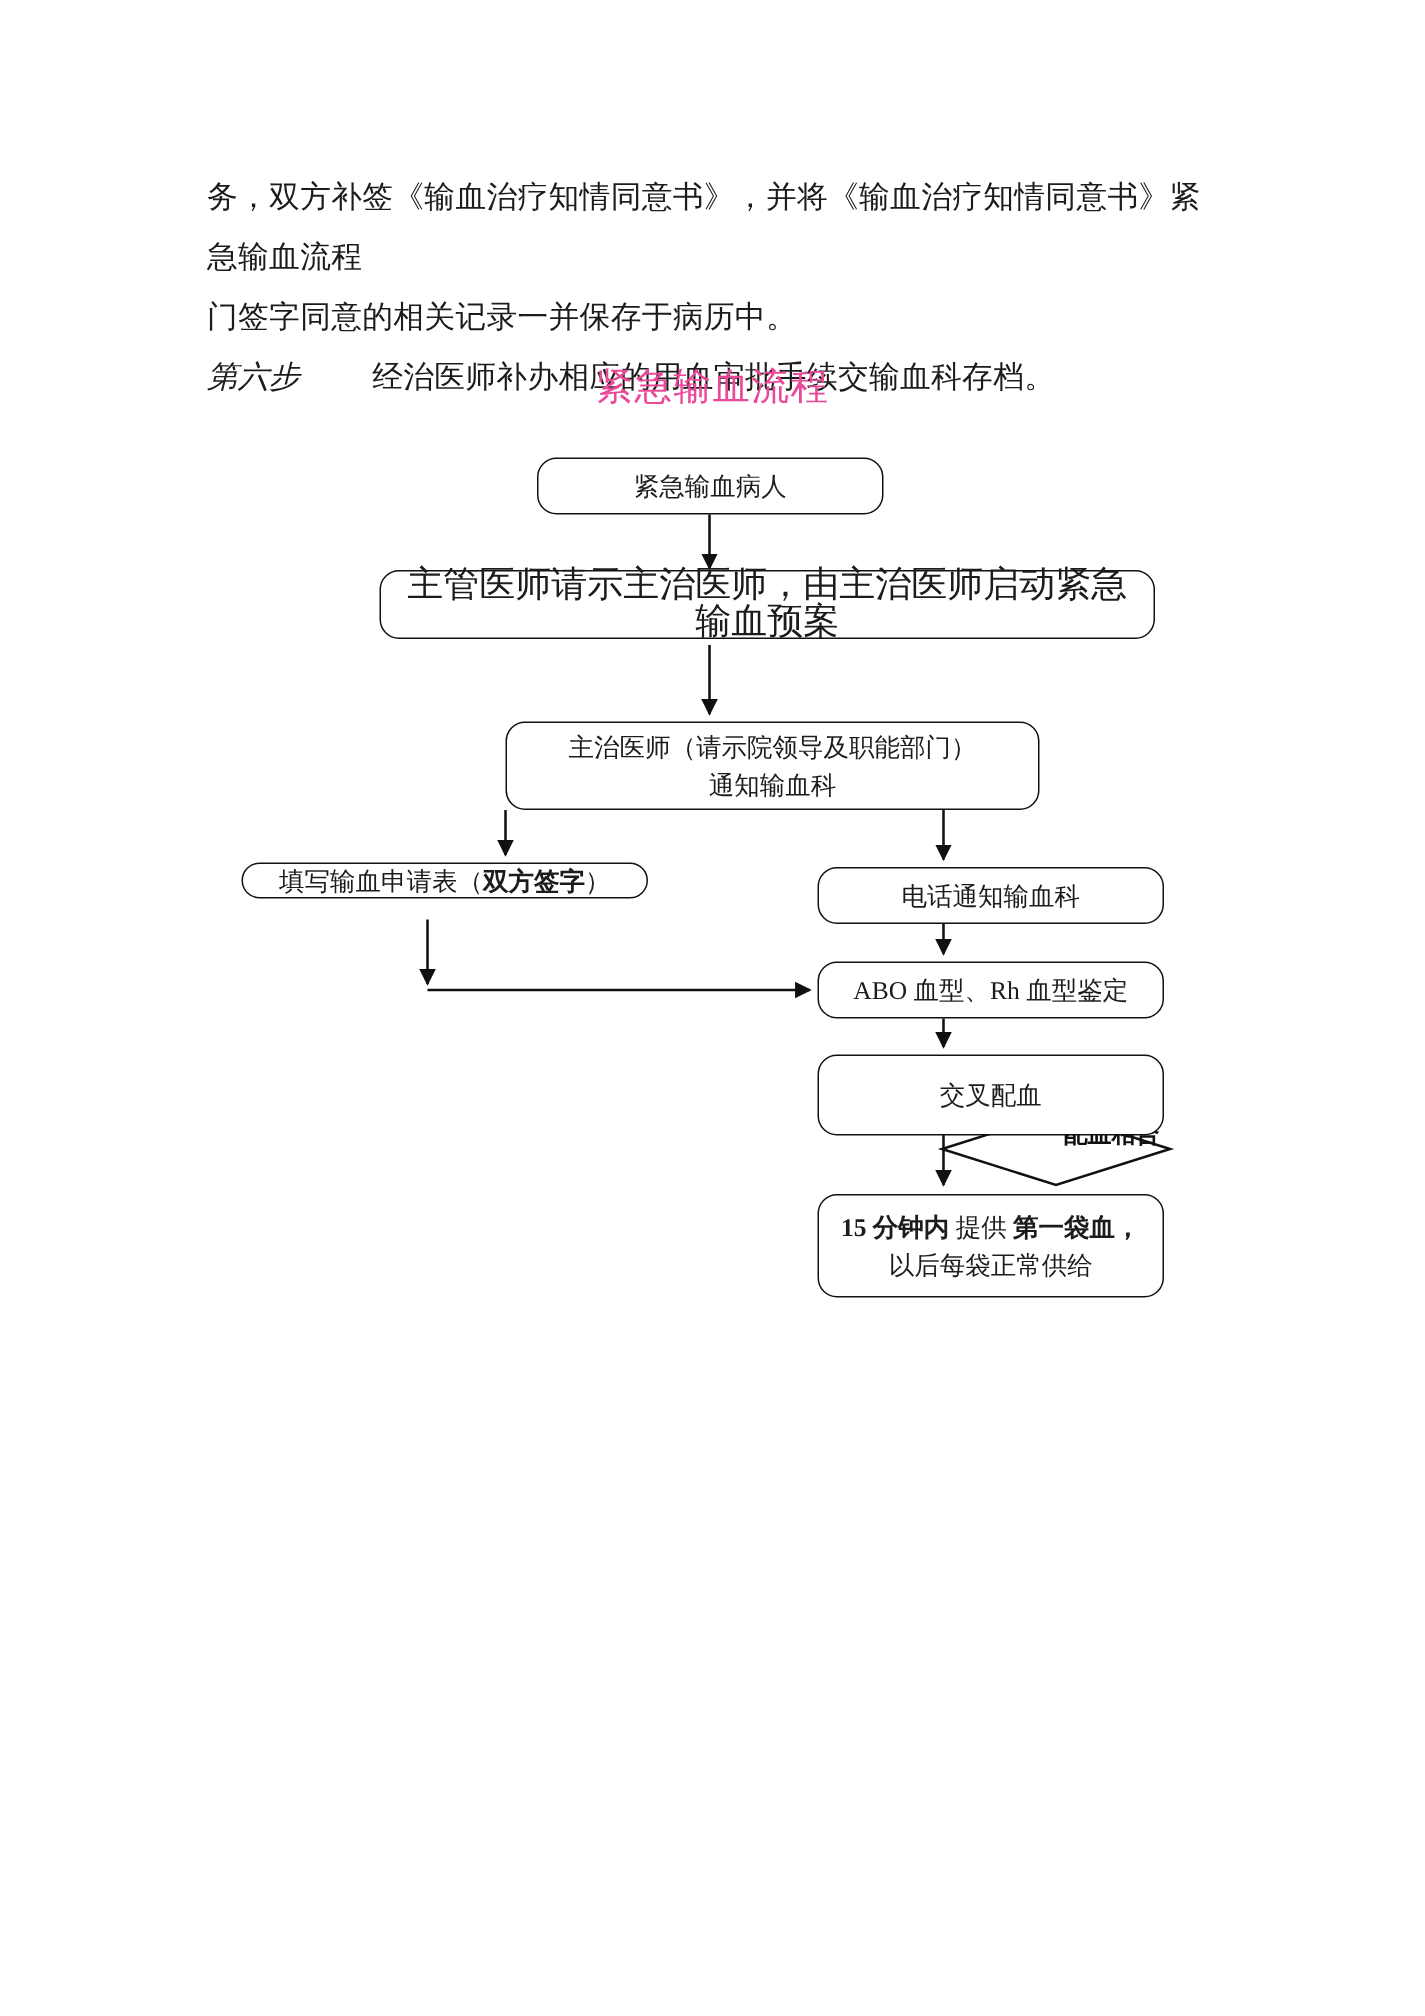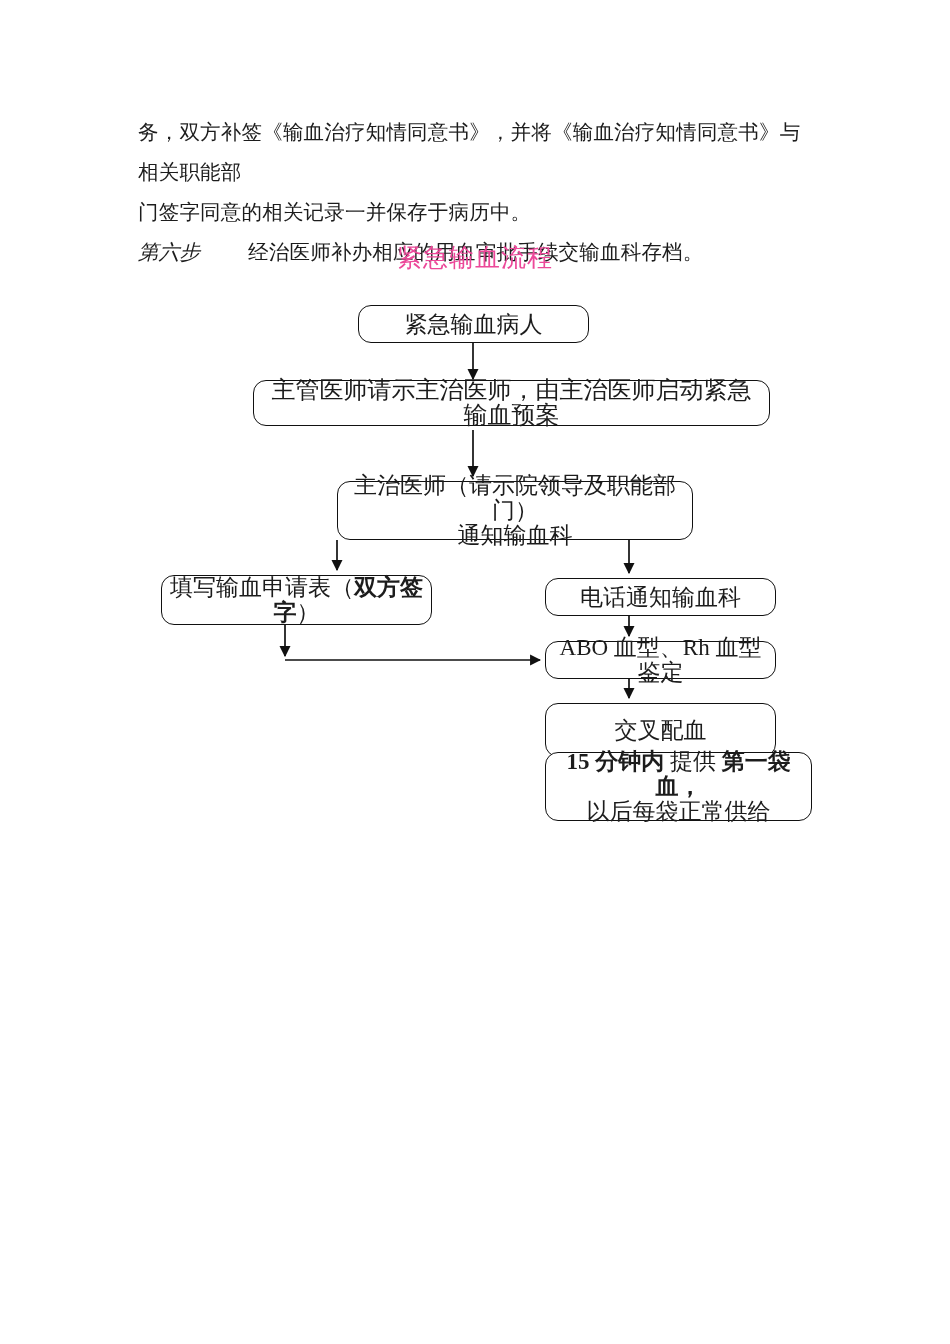--- a/index.html
+++ b/index.html
@@ -59,37 +59,37 @@
   .node {
     position: absolute;
     box-sizing: border-box;
     border: 1.3px solid #111111;
     border-radius: 13px;
     background: #ffffff;
     display: flex;
     align-items: center;
     justify-content: center;
     text-align: center;
-    font-size: 23px;
+    font-size: 17px;
     line-height: 25px;
     color: #1c1c1c;
     z-index: 3;
   }
   .node .inner { width: 100%; padding: 0 8px; }
   .node b { font-weight: bold; }
 
   
   #n-patient   { left: 358px; top: 305px;  width: 231px; height: 38px; }
   #n-request   { left: 253px; top: 380px;  width: 517px; height: 46px; font-size: 24px; }
   #n-attending { left: 305px; top: 481px;  width: 356px; height: 59px; margin-left: 32px; }
-  #n-form      { left: 161px; top: 575px;  width: 271px; height: 50px; }
+  #n-form      { left: 161px; top: 575px;  width: 271px; height: 24px; }
   #n-phone     { left: 545px; top: 578px;  width: 231px; height: 38px; }
   #n-abo       { left: 545px; top: 641px;  width: 231px; height: 38px; }
   #n-cross     { left: 545px; top: 703px;  width: 231px; height: 54px; }
-  #n-supply    { left: 545px; top: 752px;  width: 267px; height: 69px; justify-content: center; }
+  #n-supply    { left: 545px; top: 796px;  width: 231px; height: 69px; justify-content: center; }
 
   
   #n-decision {
     position: absolute;
     left: 628px;
     top: 742px;
     width: 152px;
     height: 48px;
     z-index: 2;
   }
@@ -115,21 +115,21 @@
     width: 950px; height: 1344px;
     z-index: 1;
   }
 </style>
 </head>
 <body>
 
 <div id="page">
 
   <div class="prose">
-    <p>务，双方补签《输血治疗知情同意书》，并将《输血治疗知情同意书》与相关职能部</p>
+    <p>务，双方补签《输血治疗知情同意书》，并将《输血治疗知情同意书》紧急输血流程</p>
     <p>门签字同意的相关记录一并保存于病历中。</p>
     <p><span class="step-label">第六步</span><span class="step-gap"></span><span>经治医师补办相应的用血审批手续交输血科存档。</span></p>
   </div>
 
   <div class="chart-title">紧急输血流程</div>
 
   <div id="flow">
 
     <svg id="wires" viewBox="0 0 950 1344" xmlns="http://www.w3.org/2000/svg">
       <defs>

